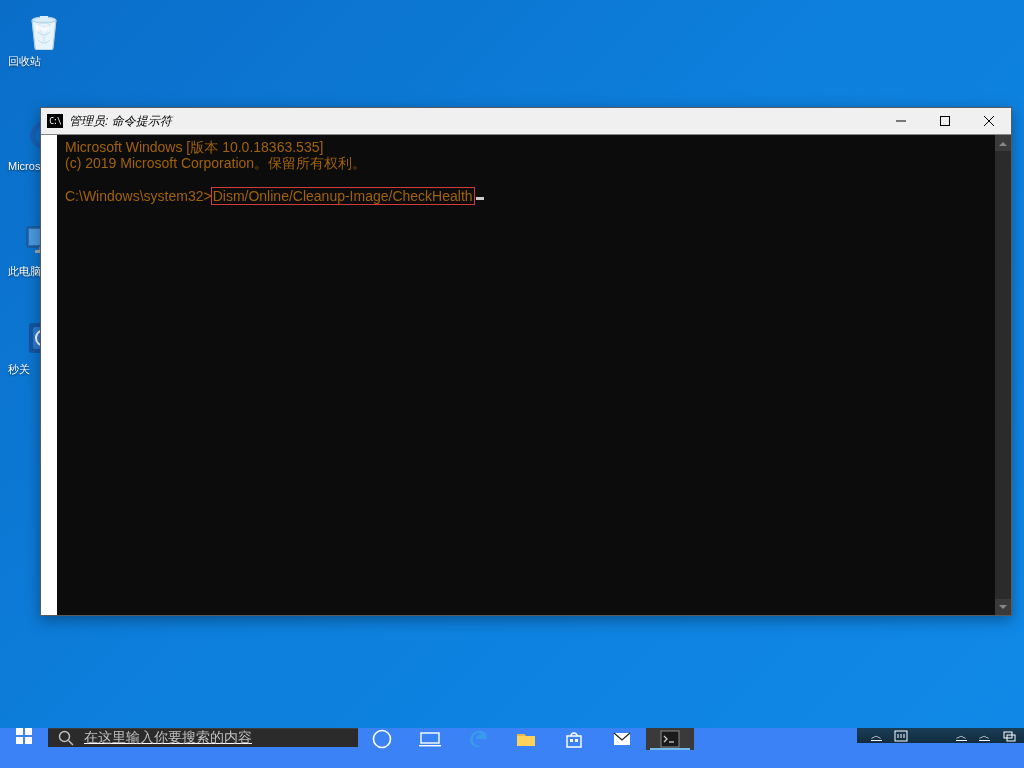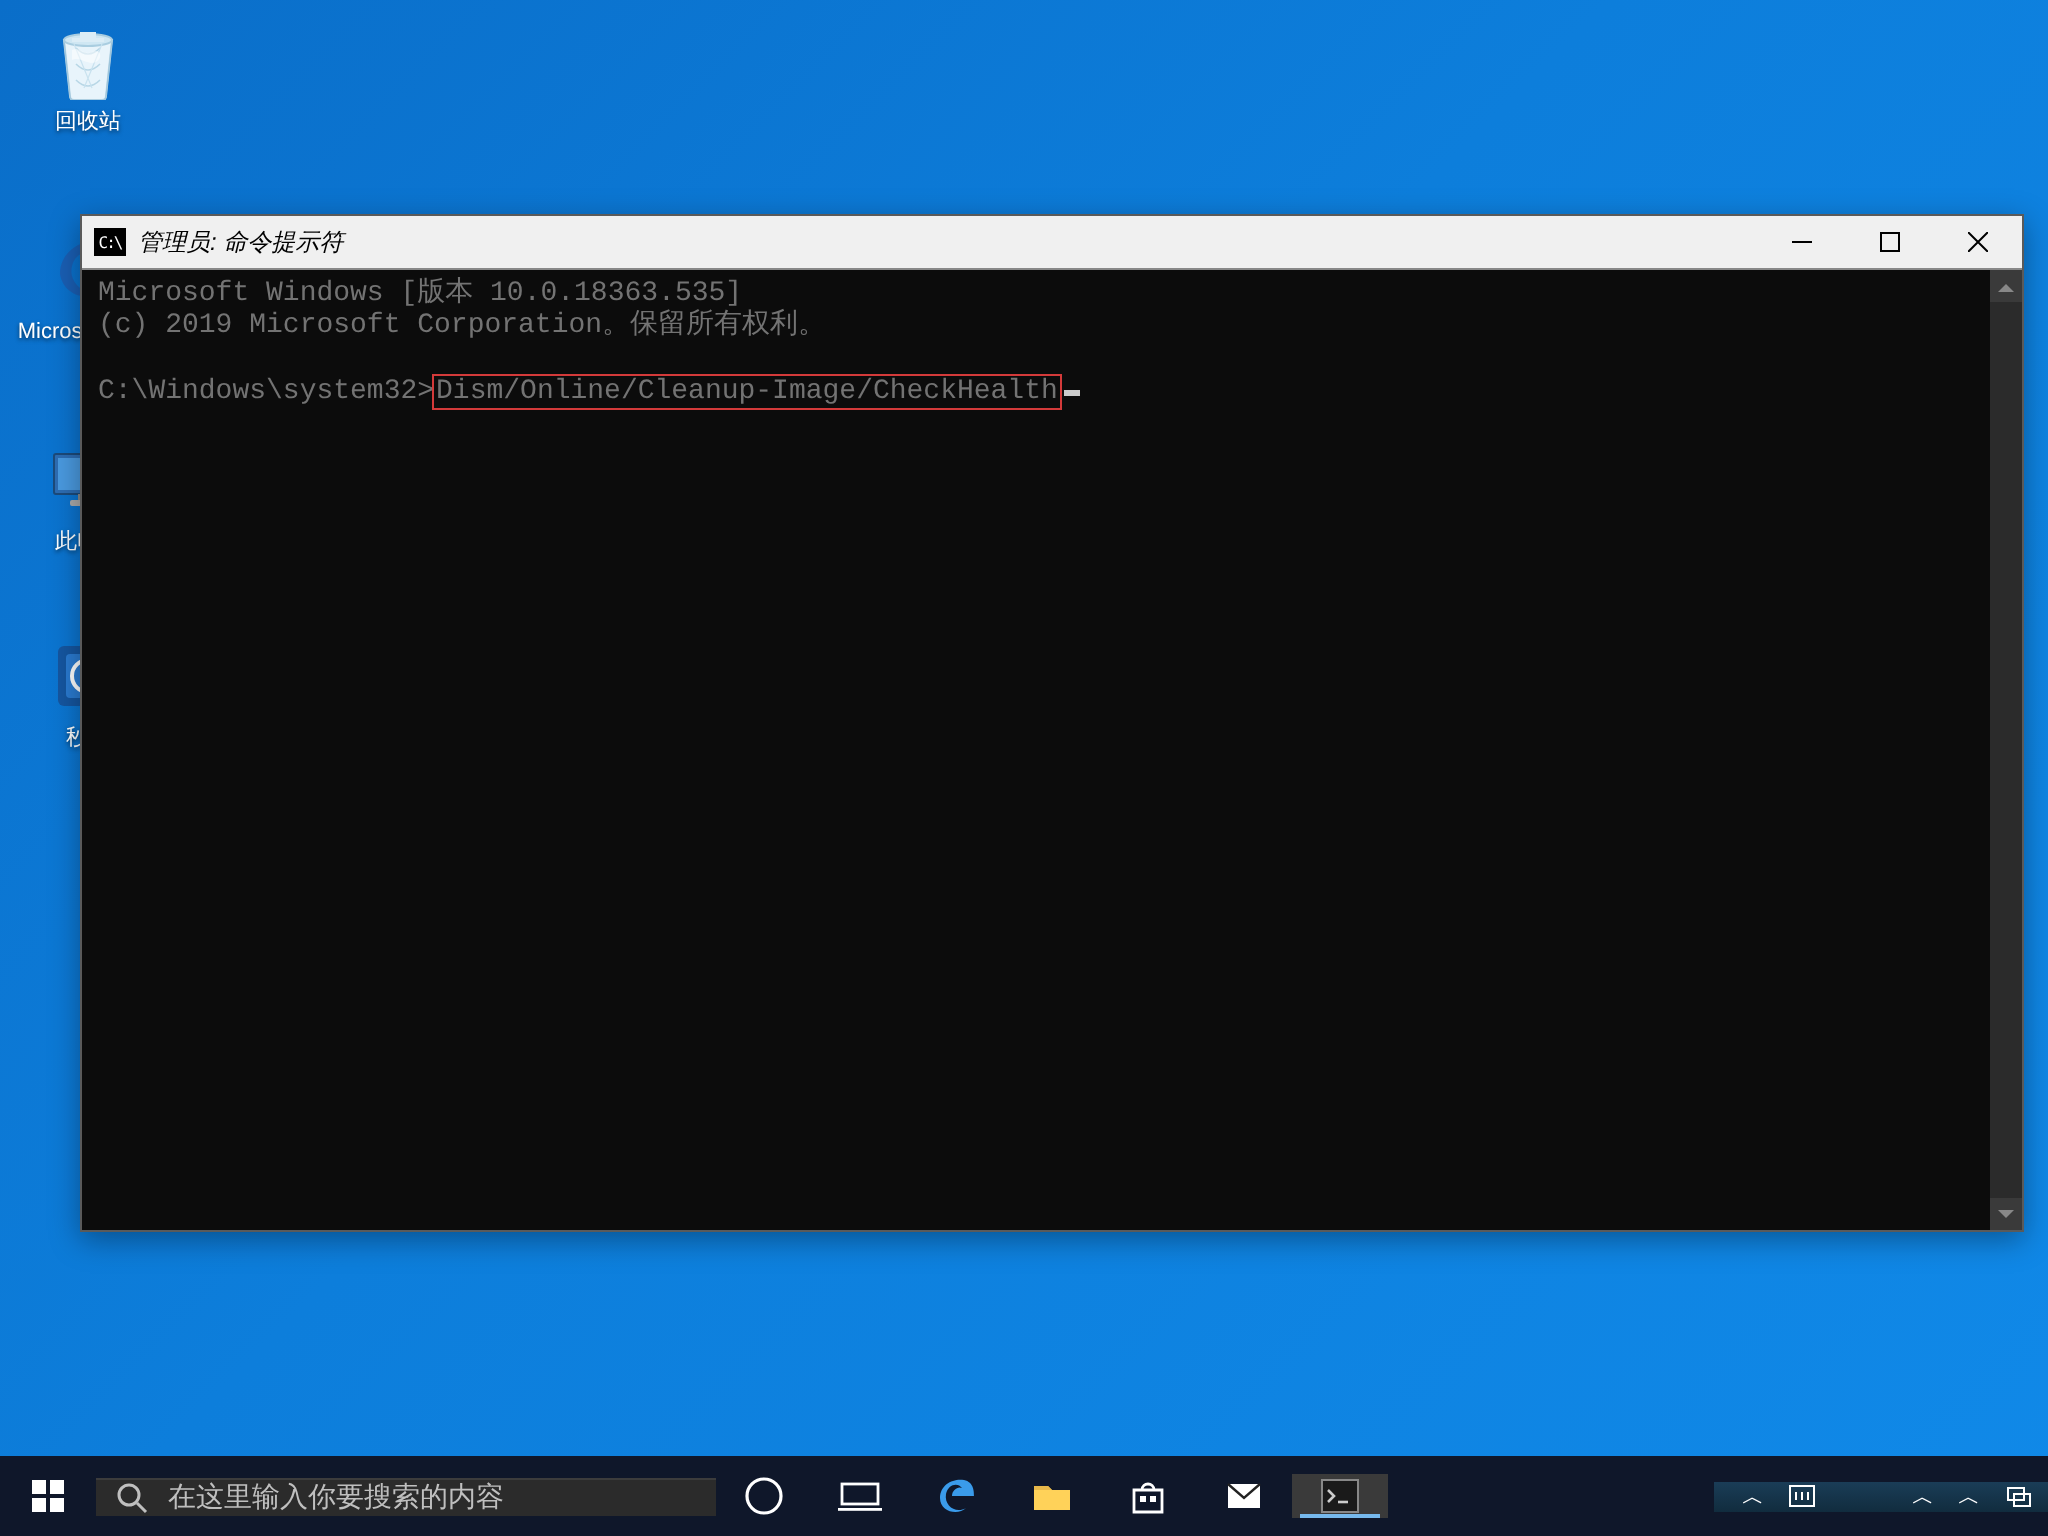--- a/index.html
+++ b/index.html
@@ -7,21 +7,21 @@
   body {
     background: linear-gradient(135deg, #0a6ec9 0%, #0d7edb 45%, #1089e8 100%);
     font-family: "Segoe UI", "Microsoft YaHei", sans-serif;
     position: relative;
   }
 
   
   .desktop-icon {
     position: absolute;
     width: 72px;
-    text-align: center;
+    text-align: left;
     color: #fff;
     font-size: 11px;
     cursor: pointer;
     text-shadow: 0 1px 2px rgba(0,0,0,.6);
   }
   .desktop-icon .icon-box {
     width: 40px; height: 40px; margin: 0 auto 4px;
     display: flex; align-items: center; justify-content: center;
   }
   .recycle-bin .icon-box svg { width: 36px; height: 40px; }
@@ -62,28 +62,29 @@
   .winbtn {
     width: 44px; height: 27px;
     display:flex; align-items:center; justify-content:center;
     font-family: "Segoe MDL2 Assets", sans-serif;
   }
   .winbtn svg { width: 10px; height: 10px; }
 
   .cmd-body {
     flex: 1;
     background: #0c0c0c;
-    color: #737373;
-    font-family: Liberation Mono, monospace;
+    color: #a16207;
+    font-family: Liberation Sans, sans-serif;
     font-size: 14px;
     line-height: 16px;
     padding: 4px 4px 4px 8px;
     position: relative;
     white-space: pre;
     overflow: hidden;
+    margin-left: 16px;
   }
   .cmd-body .scroll-track {
     position: absolute; right: 0; top: 0; bottom: 0; width: 16px;
     background: #2b2b2b;
   }
   .cmd-body .scroll-up,
   .cmd-body .scroll-down {
     position: absolute; right: 0; width: 16px; height: 16px;
     background: #3a3a3a;
     display:flex; align-items:center; justify-content:center;
@@ -101,23 +102,24 @@
   }
   .cursor-block {
     display: inline-block; width: 8px; height: 3px;
     background: #cccccc; margin-left: 1px; margin-bottom: 1px;
   }
 
   
   .taskbar {
     position: absolute; left: 0; right: 0; bottom: 0;
     height: 40px;
-    background: #0f172a;
-    display: flex; align-items: center;
+    background: #3b82f6;
+    display: flex; align-items: flex-start;
     color: #fff;
+    text-decoration: underline;
   }
   .start-btn {
     width: 48px; display:flex; align-items:center; justify-content:center;
   }
   .start-btn svg { width: 16px; height: 16px; }
   .search-box {
     width: 310px; background: #2b2b2b;
     display:flex; align-items:center;
     padding: 0 10px;
     font-size: 14px; color: #bfbfbf;

